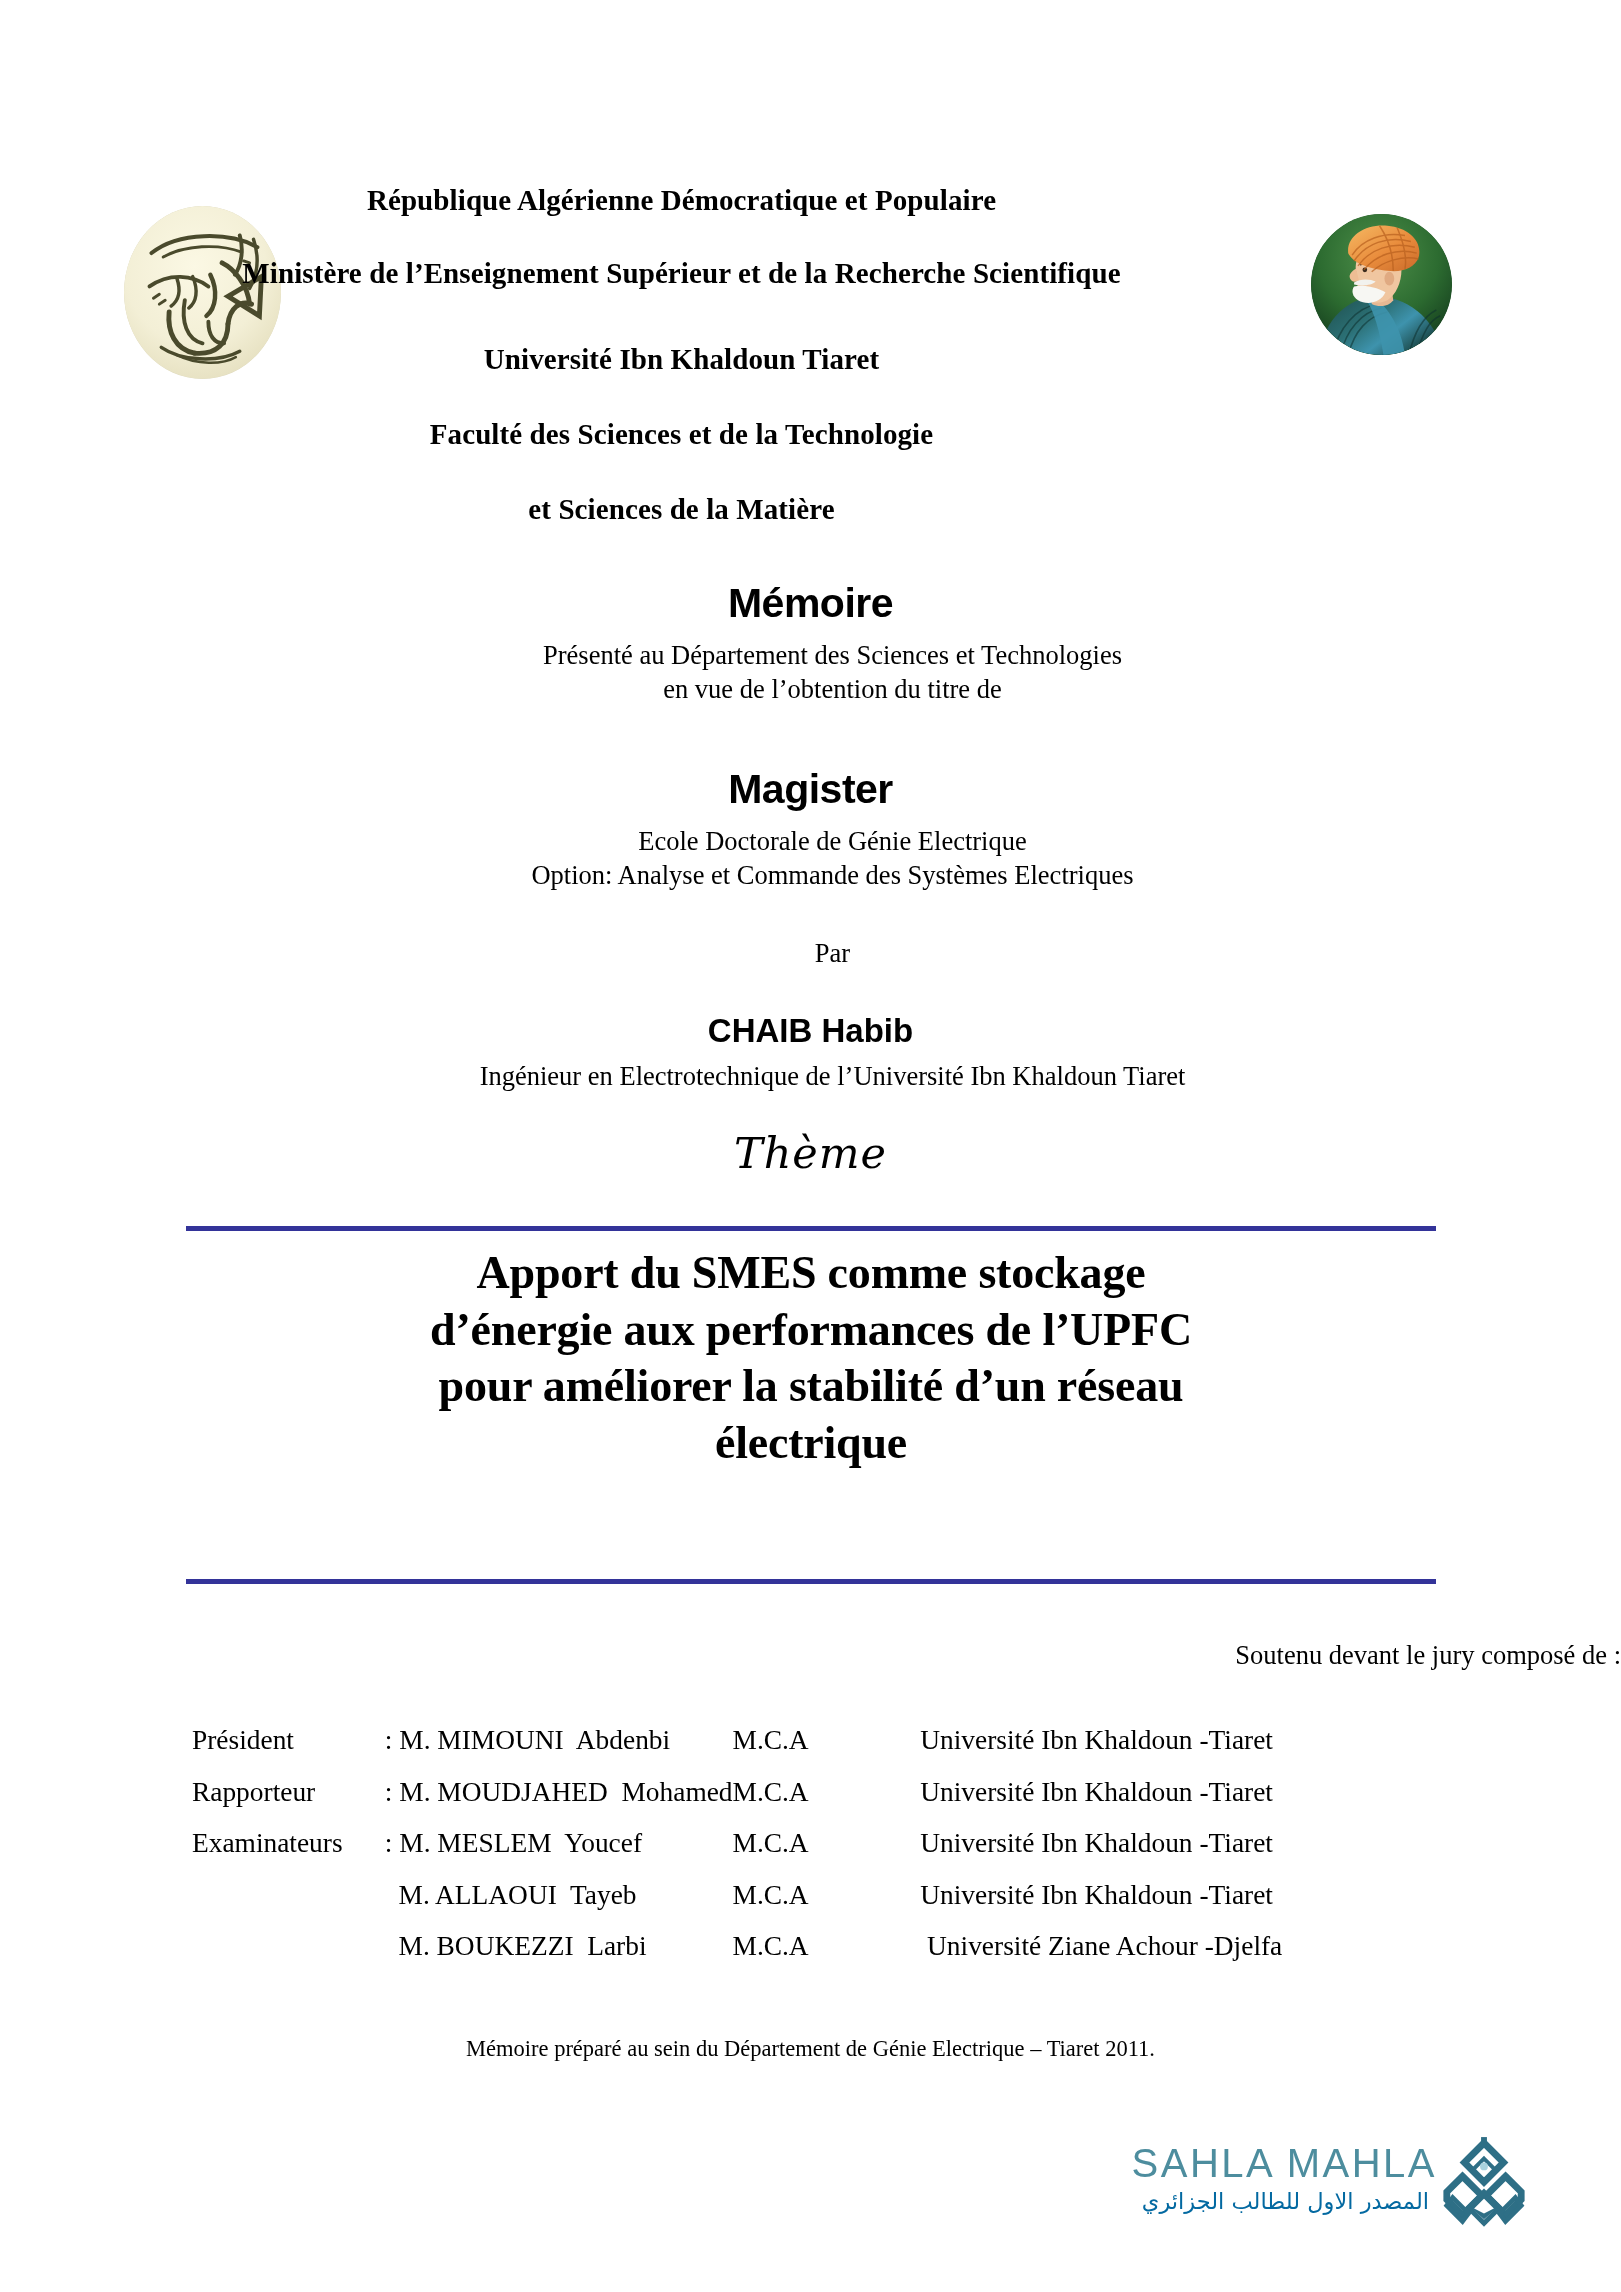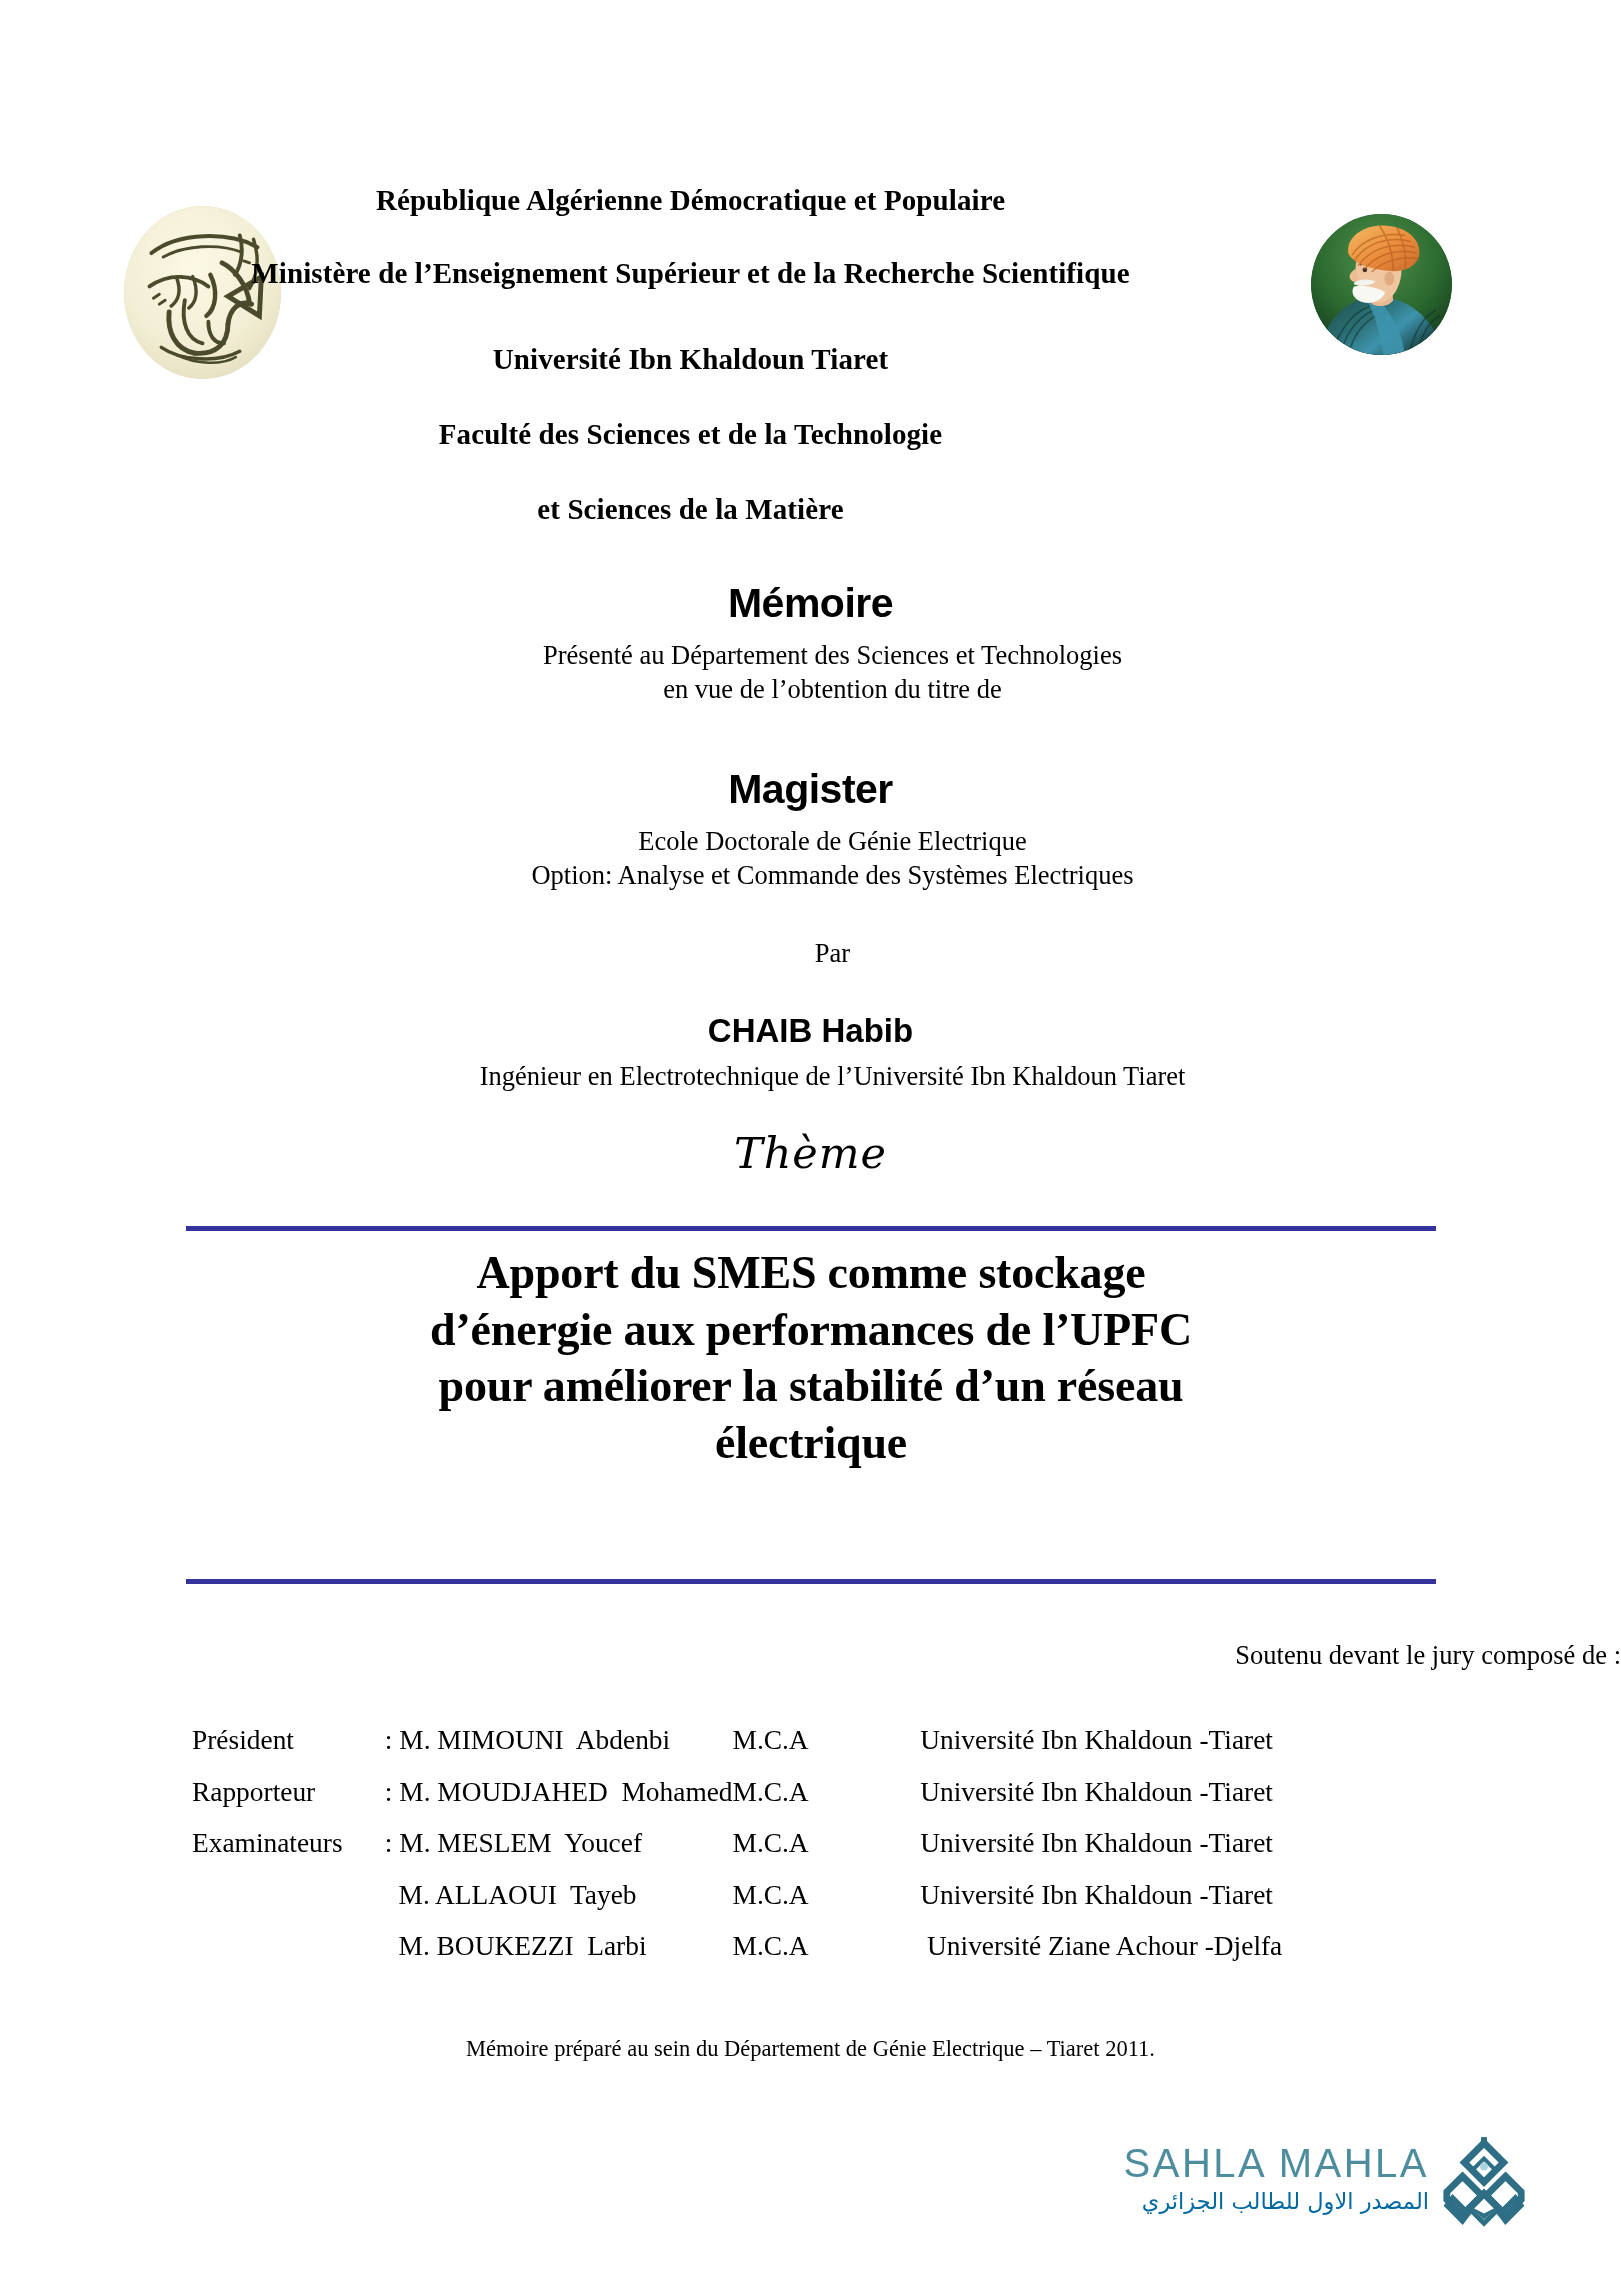--- a/index.html
+++ b/index.html
@@ -20,21 +20,21 @@
   .page {
     position: relative;
     width: 1621px;
     height: 2293px;
     background: #ffffff;
   }
 
   
   .header-block {
     position: absolute;
-    left: 9px;
+    left: 0;
     top: 186px;
     width: 1363px;
     text-align: center;
   }
   .hdr-line {
     font-family: "Liberation Serif", "DejaVu Serif", serif;
     font-weight: bold;
     font-size: 29px;
     line-height: 1.0;
     letter-spacing: 0.1px;
@@ -182,21 +182,21 @@
   
   #watermark {
     position: absolute;
     left: 1106px;
     top: 2143px;
     width: 421px;
     height: 118px;
   }
   #watermark-text {
     position: absolute;
-    left: 0;
+    left: 8px;
     top: 0;
     width: 323px;
     text-align: right;
     font-family: "Liberation Sans", "DejaVu Sans", sans-serif;
     font-size: 40px;
     letter-spacing: 2.5px;
     color: #4d8d9e;
     line-height: 1.0;
   }
   #watermark-arabic {

